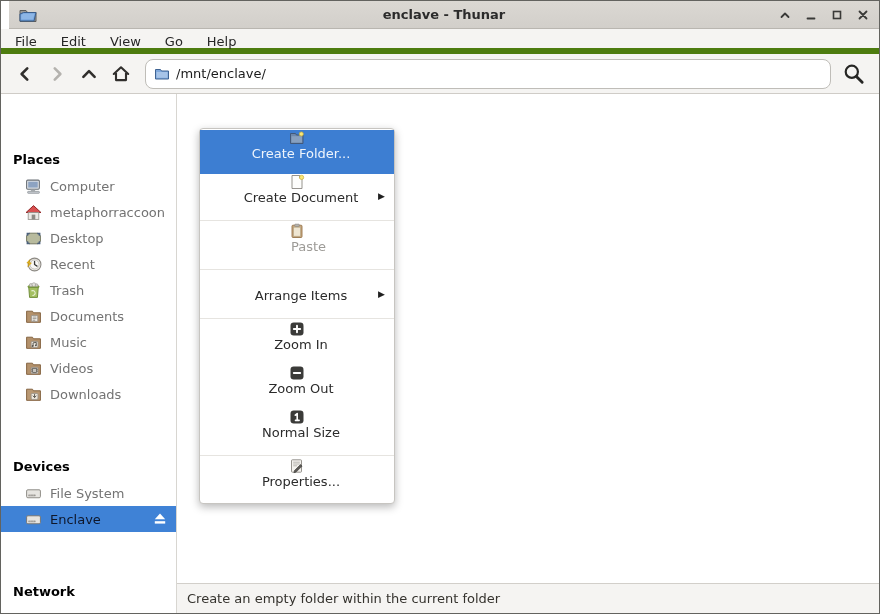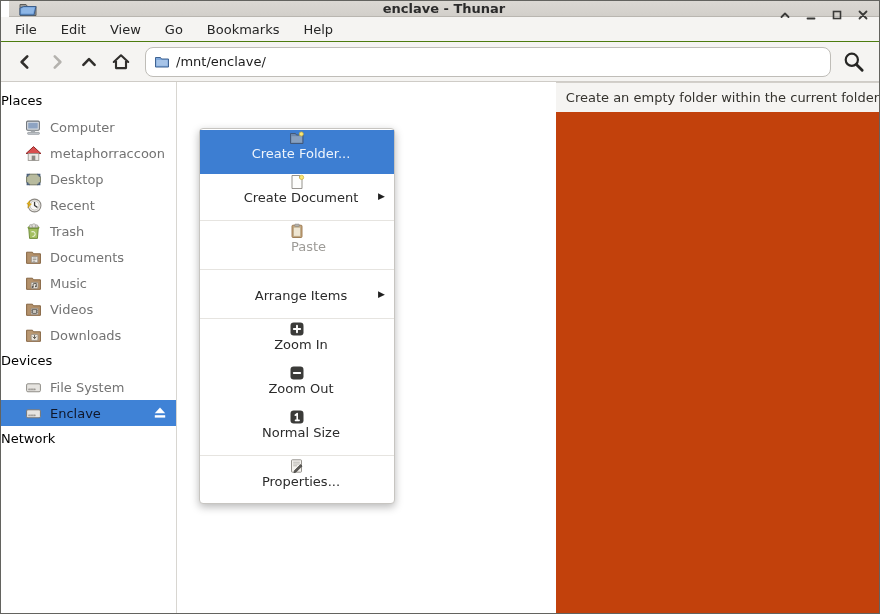--- a/index.html
+++ b/index.html
@@ -2,49 +2,49 @@
 <html><head>
 <meta charset="utf-8">
 <style>
   * { box-sizing: border-box; margin: 0; padding: 0; }
   html,body { width: 880px; height: 614px; }
   body { font-family: "DejaVu Sans", "Liberation Sans", sans-serif; font-size: 13px; color:#2e2e2e; }
 
   .window { width:880px; height:614px; border:1px solid #63635f; background:#fff; position:relative; display:flex; flex-direction:column; }
 
   
-  .titlebar { height:16px; background:linear-gradient(#dbd8d3,#d2cfca); border-bottom:1px solid #b9b6b0; display:flex; align-items:center; position:relative; flex:0 0 auto;margin-left:8px; }
+  .titlebar { height:28px; background:linear-gradient(#dbd8d3,#d2cfca); border-bottom:1px solid #b9b6b0; display:flex; align-items:center; position:relative; flex:0 0 auto;margin-left:8px; }
   .titlebar .appicon { margin-left:9px; width:20px; height:20px; }
   .title-text { position:absolute; left:50%; transform:translateX(-50%); font-weight:bold; color:#2b2b2b; white-space:nowrap; }
   .win-controls { position:absolute; right:6px; top:0; height:28px; display:flex; align-items:center; gap:6px; }
   .win-btn { width:20px; height:20px; display:flex; align-items:center; justify-content:center; cursor:default; }
 
   
-  .menubar { height:25px; background:#f5f4f2; display:flex; align-items:stretch; padding-left:2px; border-bottom:1px solid #4d7c0f; flex:0 0 auto; }
+  .menubar { height:25px; background:#f5f4f2; display:flex; align-items:stretch; padding-left:2px; border-bottom:6px solid #4d7c0f; flex:0 0 auto; }
   .menubar .menu-item { padding:0 12px; line-height:25px; color:#262626; }
 
   
   .toolbar { height:40px; background:#f5f4f2; border-bottom:1px solid #cfccc7; display:flex; align-items:center; padding:0 8px; flex:0 0 auto; }
   .tool-btn { width:32px; height:30px; display:flex; align-items:center; justify-content:center; border-radius:3px; }
   .pathbar { flex:1; height:30px; margin:0 6px 0 8px; background:#fff; border:1px solid #bfbdb8; border-radius:8px; display:flex; align-items:center; padding:0 8px; }
   .pathbar .path-text { margin-left:6px; color:#1b1b1b; }
   .search-btn { width:34px; height:30px; display:flex; align-items:center; justify-content:center; }
 
   
   .main-wrap { flex:1; display:flex; min-height:0; }
   .sidebar { width:176px; background:#ffffff; border-right:1px solid #d8d6d1; padding-top:6px; overflow:hidden; flex:0 0 auto; }
-  .side-header { height:26px; line-height:26px; font-weight:normal; color:#000; }
+  .side-header { height:26px; line-height:26px; padding-left:12px; font-weight:bold; color:#000;margin-top:47px; }
   .side-row { height:26px; display:flex; align-items:center; padding-left:24px; position:relative; }
   .side-row .icon16 { width:17px; height:17px; flex:0 0 auto; }
   .side-row .side-label { margin-left:8px; color:#737373; white-space:nowrap; }
   .side-row.selected { background:#3f82d6; }
   .side-row.selected .side-label { color:#0f172a; }
   .eject-btn { position:absolute; right:8px; top:5px; width:16px; height:16px; }
 
-  .content-area { flex:1; display:flex; flex-direction:row; background:#c2410c; min-width:0; }
+  .content-area { flex:1; display:flex; flex-direction:column; background:#0f766e; min-width:0; }
   .folder-view { flex:1; background:#fff; }
   .statusbar { height:30px; background:#f5f4f2; border-top:1px solid #d2cfca; display:flex; align-items:center; padding-left:10px; color:#35332e; flex:0 0 auto; }
 
   
   .context-menu { position:absolute; left:198px; top:127px; width:196px; background:#fff; border:1px solid #c7c5c1; border-radius:4px; box-shadow:0 3px 8px rgba(0,0,0,0.28); padding:1px 0; z-index:10; }
   .cm-row { height:44px; display:flex; align-items:center; padding:0 8px 0 7px; position:relative;flex-direction:column; }
   .cm-row .icon16 { width:16px; height:16px; flex:0 0 auto; }
   .cm-row .cm-label { margin-left:9px; color:#2b2b2b; white-space:nowrap; }
   .cm-row.highlighted { background:#3d7ed2; }
   .cm-row.highlighted .cm-label { color:#eef4fc; }
@@ -86,21 +86,20 @@
           </svg>
       </span>
     </div>
   </div>
 
   <div class="menubar">
     <span class="menu-item">File</span>
     <span class="menu-item">Edit</span>
     <span class="menu-item">View</span>
     <span class="menu-item">Go</span>
-    <span class="menu-item">Bookmarks</span>
     <span class="menu-item">Help</span>
   </div>
 
   <div class="toolbar">
     <span class="tool-btn">
       <svg width="18" height="18" viewBox="0 0 16 16">
           <path d="M10 3 L5 8 L10 13" fill="none" stroke="#302e2c" stroke-width="2.3" stroke-linecap="round" stroke-linejoin="round"></path>
         </svg>
     </span>
     <span class="tool-btn">

